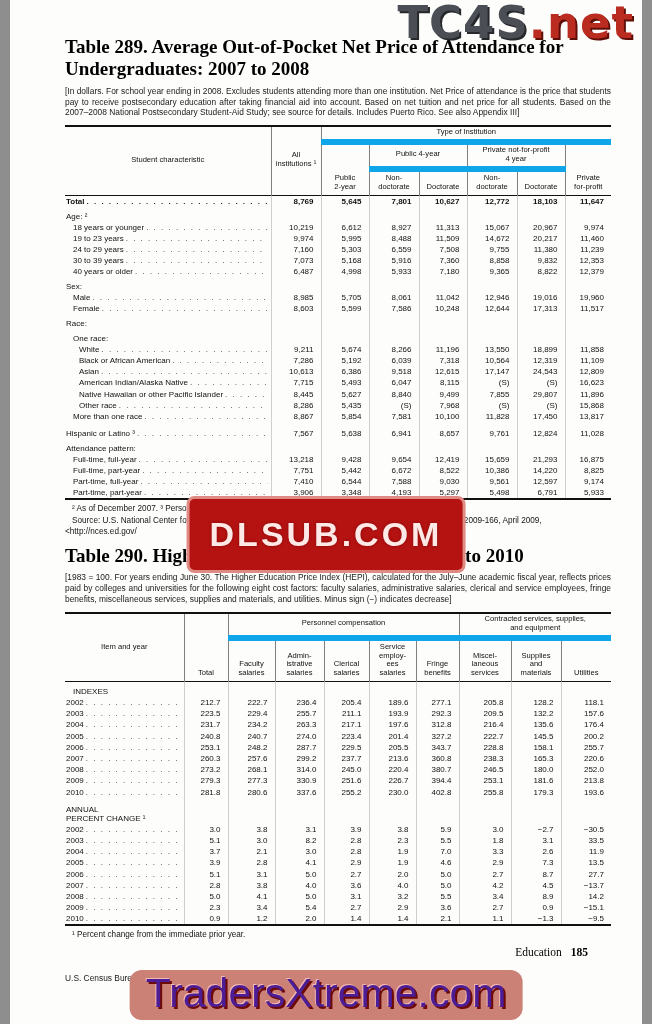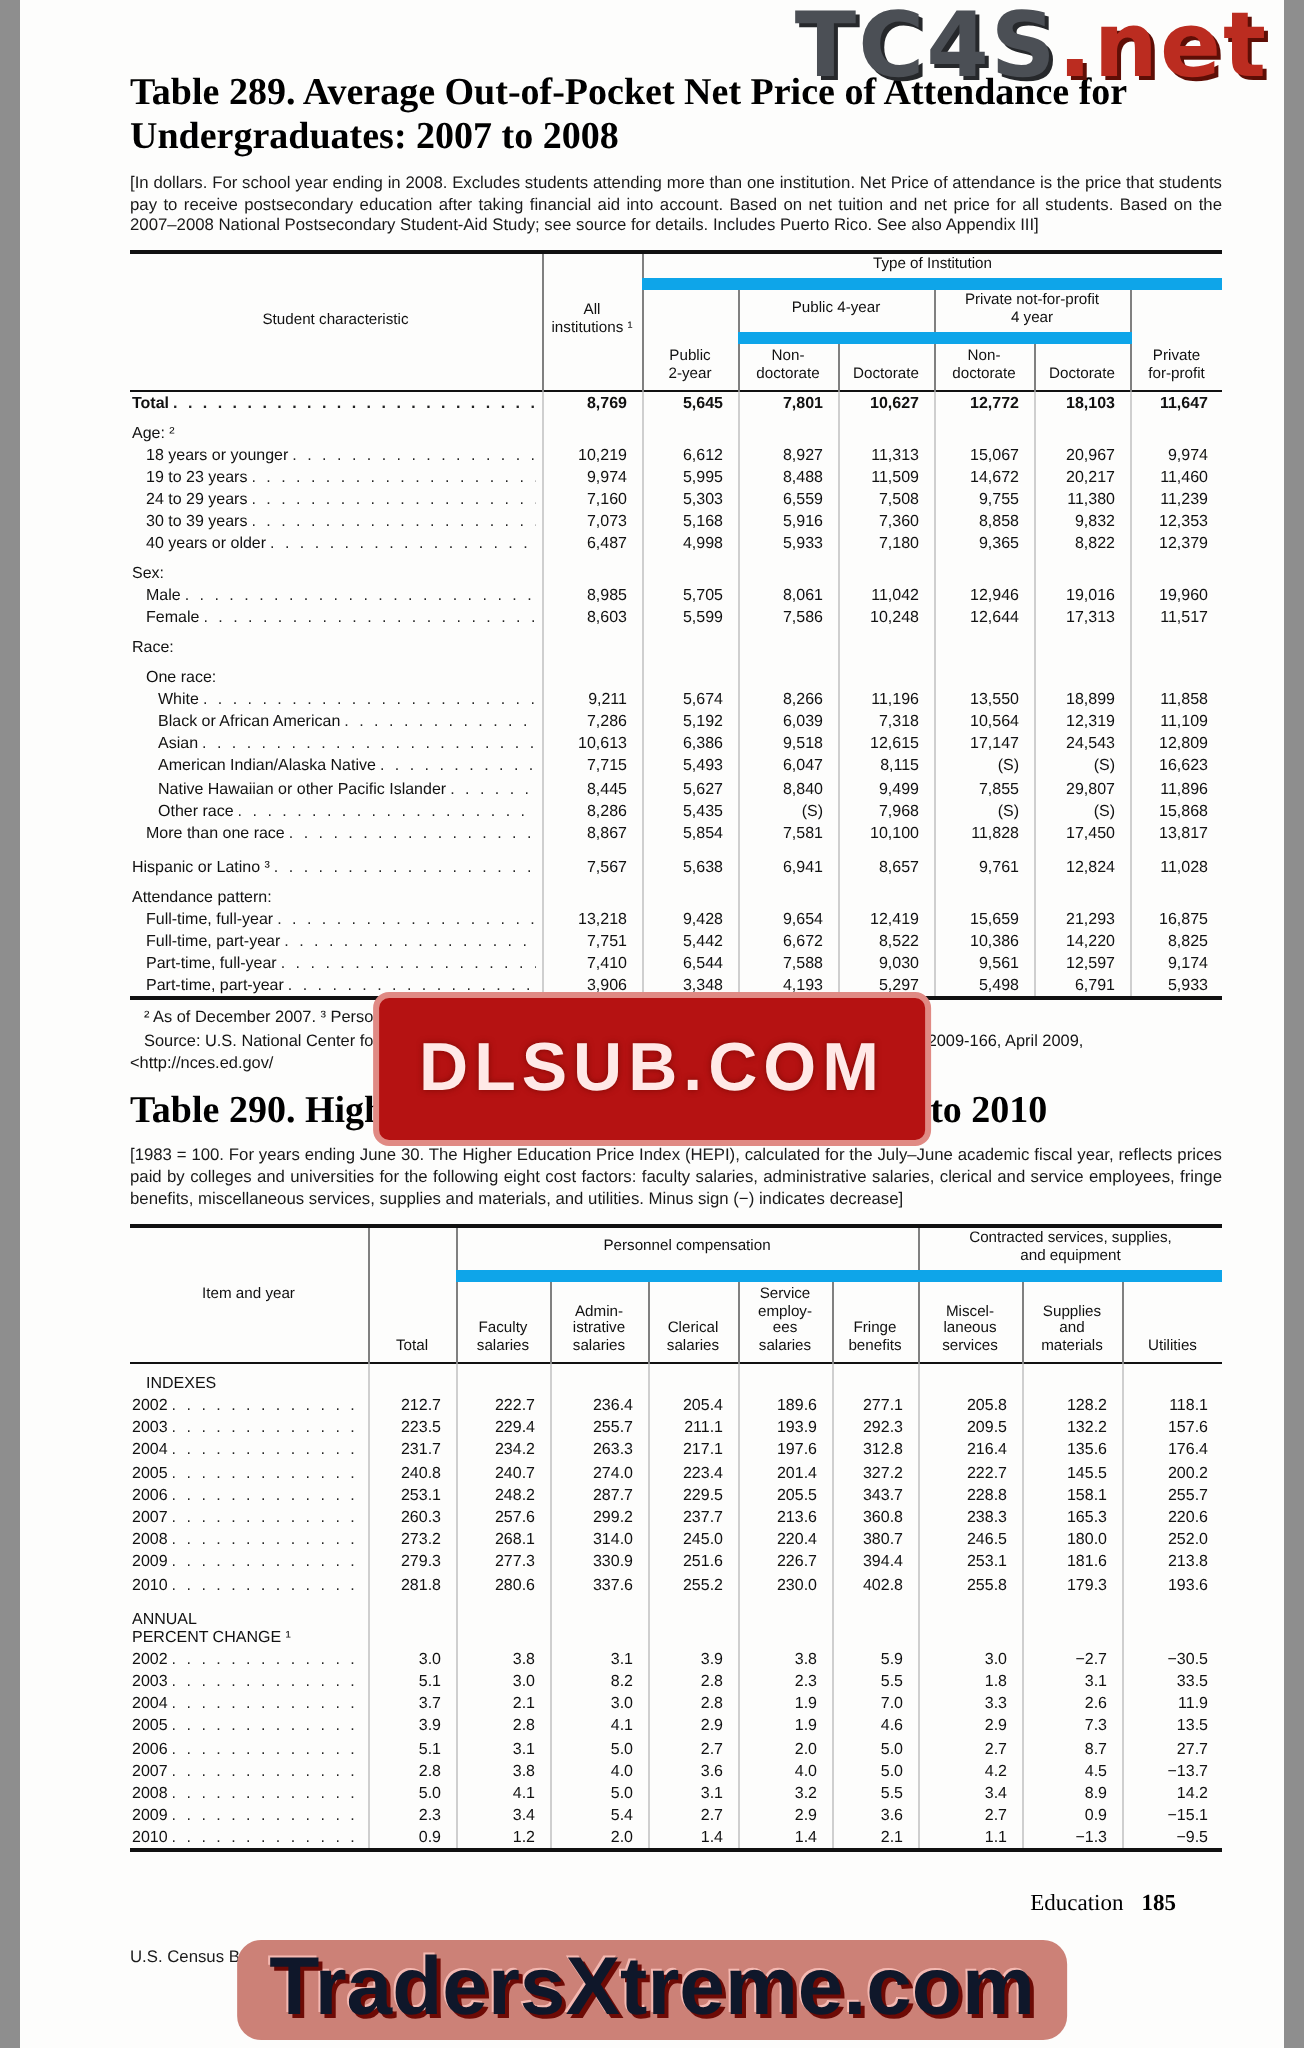--- a/index.html
+++ b/index.html
@@ -41,21 +41,21 @@
   
   .wm-top { position: absolute; top: -4px; right: 8px; font-weight: 700; font-size: 45px; letter-spacing: 1px;
             font-family: "DejaVu Sans", sans-serif; z-index: 5; }
   .wm-top .main { color: #4b4f55; text-shadow: 2px 2px 0 #26282b; }
   .wm-top .suffix { color: #bb2c20; text-shadow: 2px 2px 0 #5e0e06; }
   .wm-mid { position: absolute; top: 496px; left: 50%; transform: translateX(-50%); z-index: 6;
             background: #b51212; border: 3px solid #e08a84; border-radius: 8px; padding: 16px 20px;
             font-weight: 700; font-size: 34px; letter-spacing: 3px; color: #ffe9e7; text-shadow: 0 0 3px #7d0a05; white-space: nowrap; }
   .wm-bottom { position: absolute; bottom: 4px; left: 50%; transform: translateX(-50%); z-index: 6;
             background: #cc8177; border-radius: 12px; padding: 0 16px 3px;
-            font-weight: 700; font-size: 41px; color: #0f172a; text-shadow: 2px 2px 0 #6d0a05, -1px -1px 0 #f4b9b2; white-space: nowrap; }
+            font-weight: 400; font-size: 41px; color: #4c1d95; text-shadow: 2px 2px 0 #6d0a05, -1px -1px 0 #f4b9b2; white-space: nowrap; }
 
   
   .page-num { position: absolute; right: 54px; top: 946px; font-family: "Liberation Serif", "DejaVu Serif", serif; font-size: 11.5px; color: #000; }
   .page-num .num { font-weight: 700; margin-left: 9px; }
   .bureau { position: absolute; left: 55px; top: 973px; font-size: 8.4px; color: #1a1a1a; z-index: 2; }
 </style>
 </head>
 <body>
 
 <div class="page">
@@ -872,20 +872,21 @@
             <td class="num">1.4</td>
             <td class="num">2.1</td>
             <td class="num">1.1</td>
             <td class="num">−1.3</td>
             <td class="num">−9.5</td>
           </tr>
         </tbody>
     </table>
 
     <div class="footnotes">
+      <p>¹ Percent change from the immediate prior year.</p>
     </div>
   </div>
 
   <div class="page-num">
     <span>Education</span><span class="num">185</span>
   </div>
   <div class="bureau">U.S. Census Bureau, Statistical Abstract of the United States: 2012</div>
 
   <div class="wm-bottom">TradersXtreme.com</div>
 

